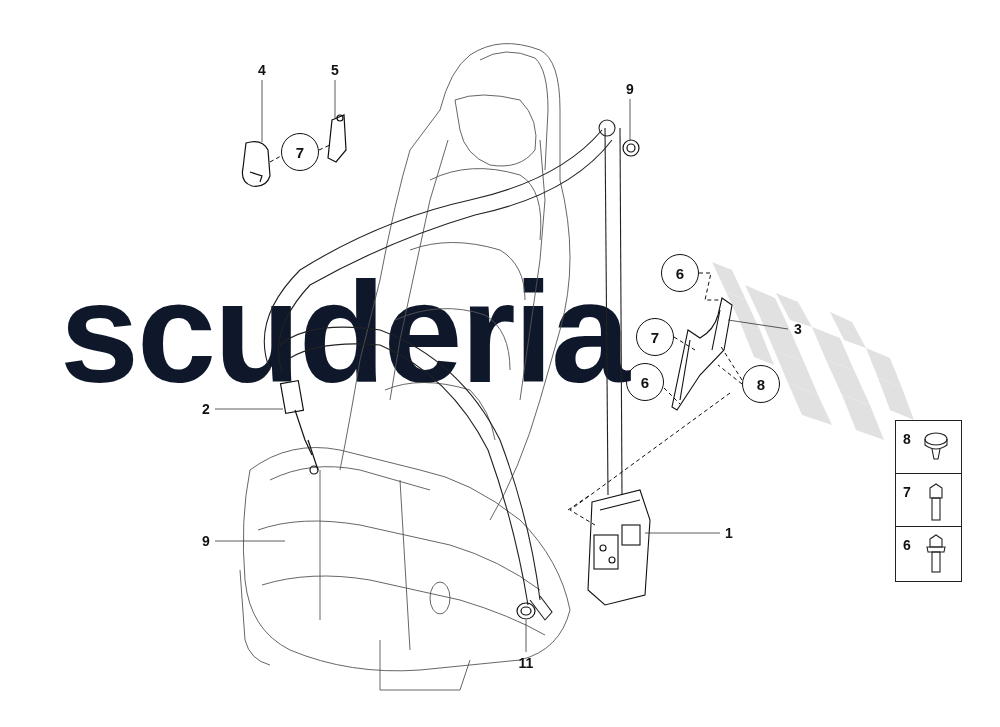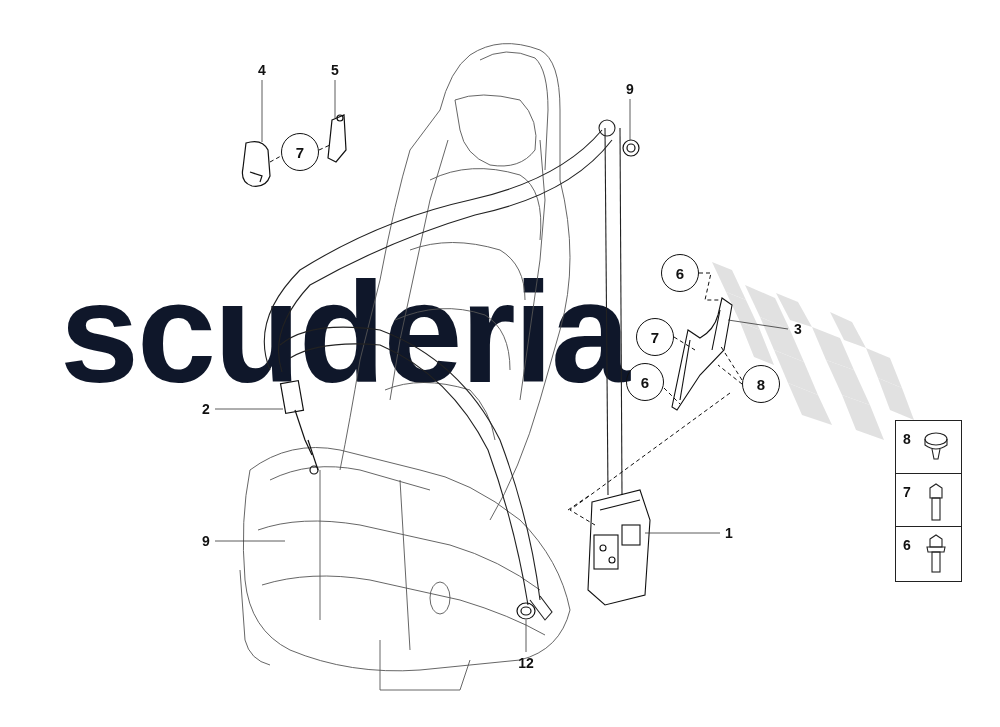--- a/index.html
+++ b/index.html
@@ -157,21 +157,21 @@
     </g>
   </svg>
 
   <div class="callout" style="left:729px;top:533px">1</div>
   <div class="callout" style="left:206px;top:409px">2</div>
   <div class="callout" style="left:798px;top:329px">3</div>
   <div class="callout" style="left:262px;top:70px">4</div>
   <div class="callout" style="left:335px;top:70px">5</div>
   <div class="callout" style="left:206px;top:541px">9</div>
   <div class="callout" style="left:630px;top:89px">9</div>
-  <div class="callout" style="left:526px;top:663px">12</div>
+  <div class="callout" style="left:526px;top:663px">11</div>
 
   <div class="circle" style="left:300px;top:152px">7</div>
   <div class="circle" style="left:680px;top:273px">6</div>
   <div class="circle" style="left:655px;top:337px">7</div>
   <div class="circle" style="left:645px;top:382px">6</div>
   <div class="circle" style="left:761px;top:384px">8</div>
 
   <div class="legend">
     <div class="legend-cell">
       <span class="legend-num">8</span>

